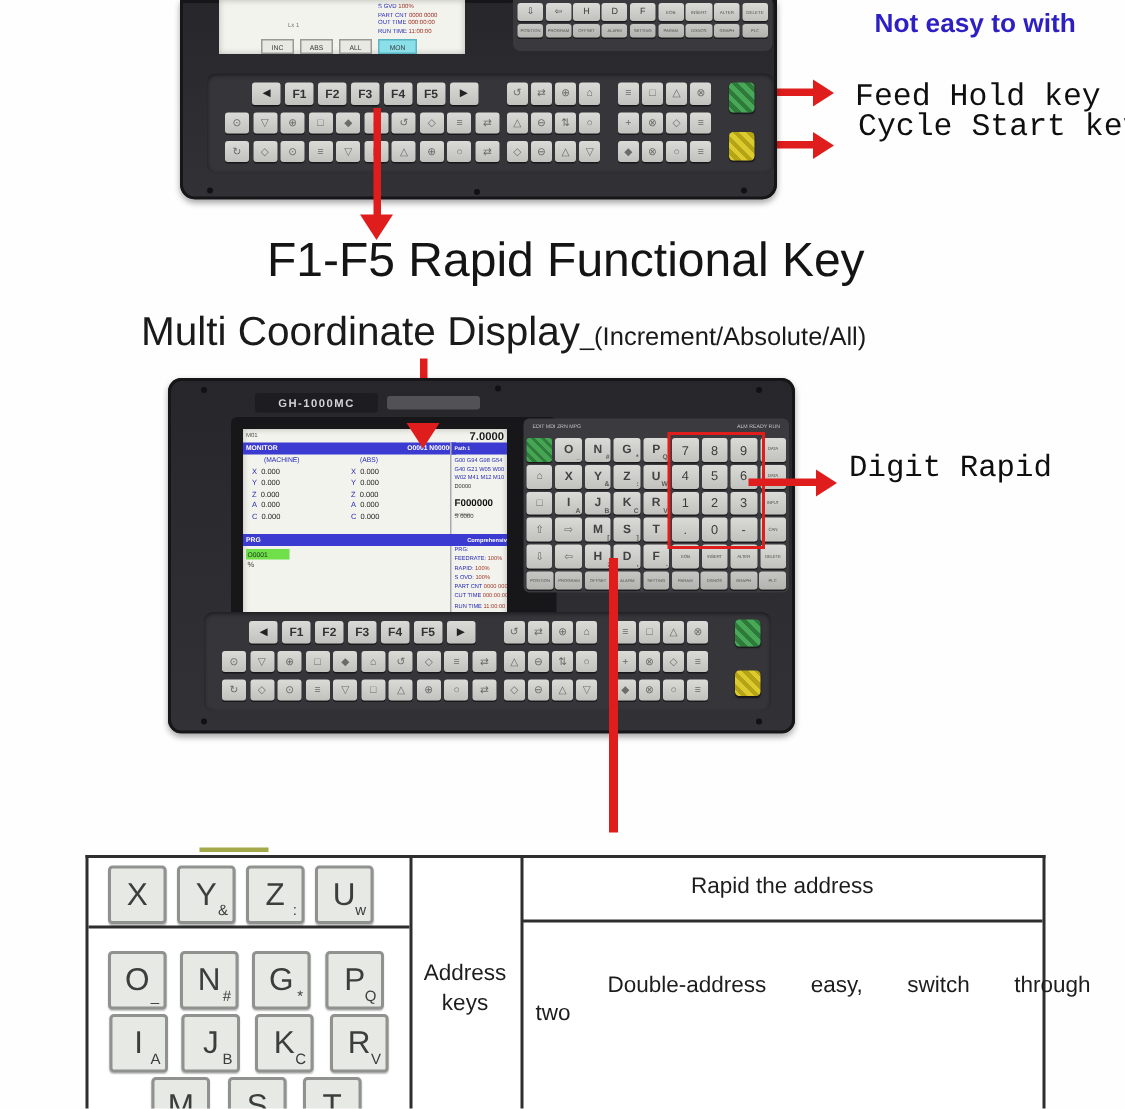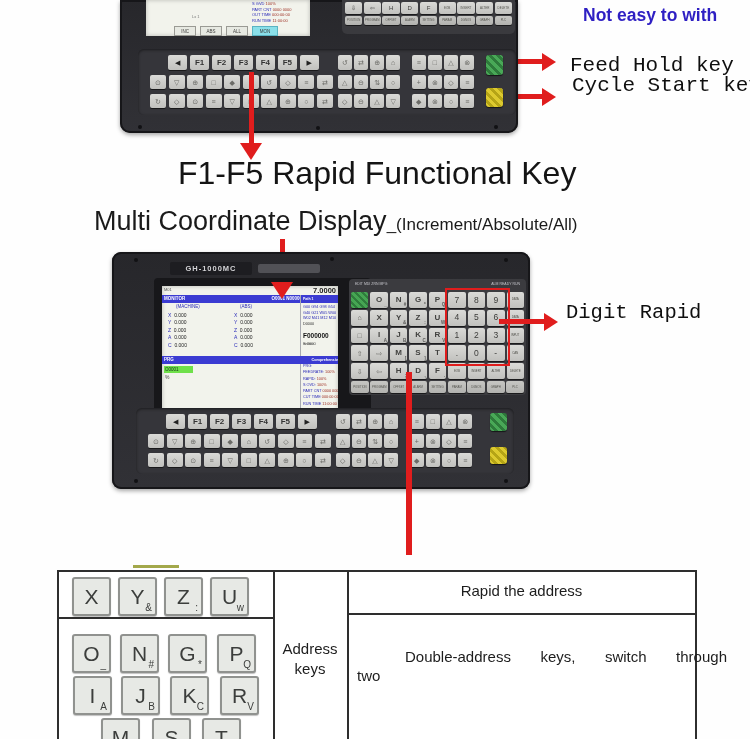--- a/index.html
+++ b/index.html
@@ -855,19 +855,19 @@
           <span>T</span>
         </div>
       </div>
     <div class="abs ttext" style="left:214px;top:68px;width:74px;text-align:center;">
       <div>Address</div>
       <div style="margin-top:3px;">keys</div>
     </div>
     <div class="abs ttext" style="left:289px;top:10px;width:347px;text-align:center;">Rapid the address</div>
     <div class="abs ttext" id="bodyLine1" style="left:298px;top:76px;width:322px;display:flex;justify-content:space-between;margin-left:48px;">
         <span>Double-address</span>
-        <span>keys,</span>
+        <span>easy,</span>
         <span>switch</span>
         <span>through</span>
       </div>
     <div class="abs ttext" style="left:298px;top:95px;">two</div>
   </div>
 </div>
 
 </body></html>

